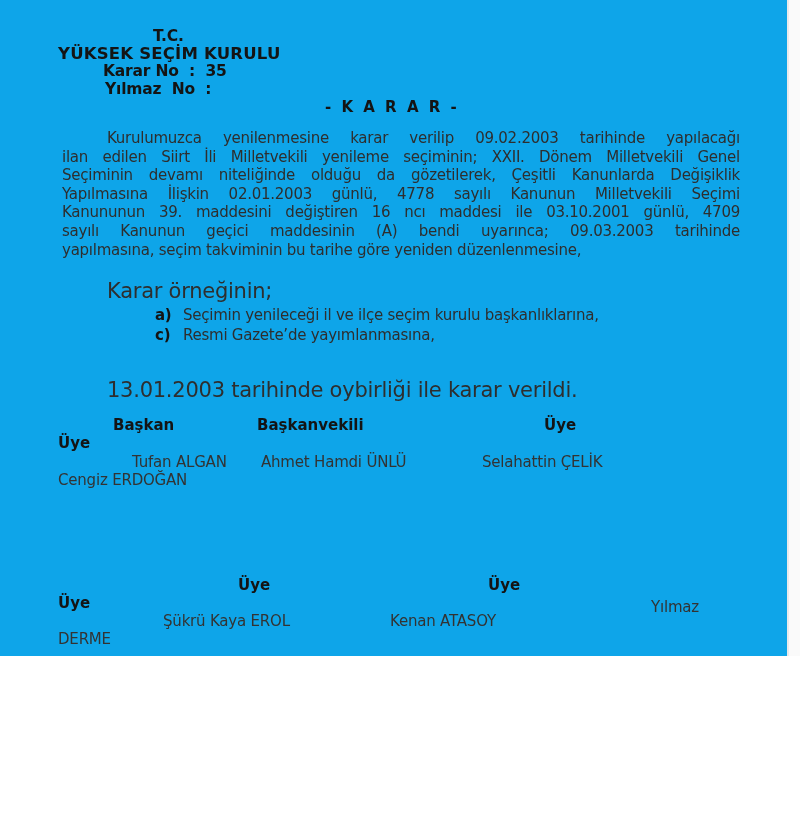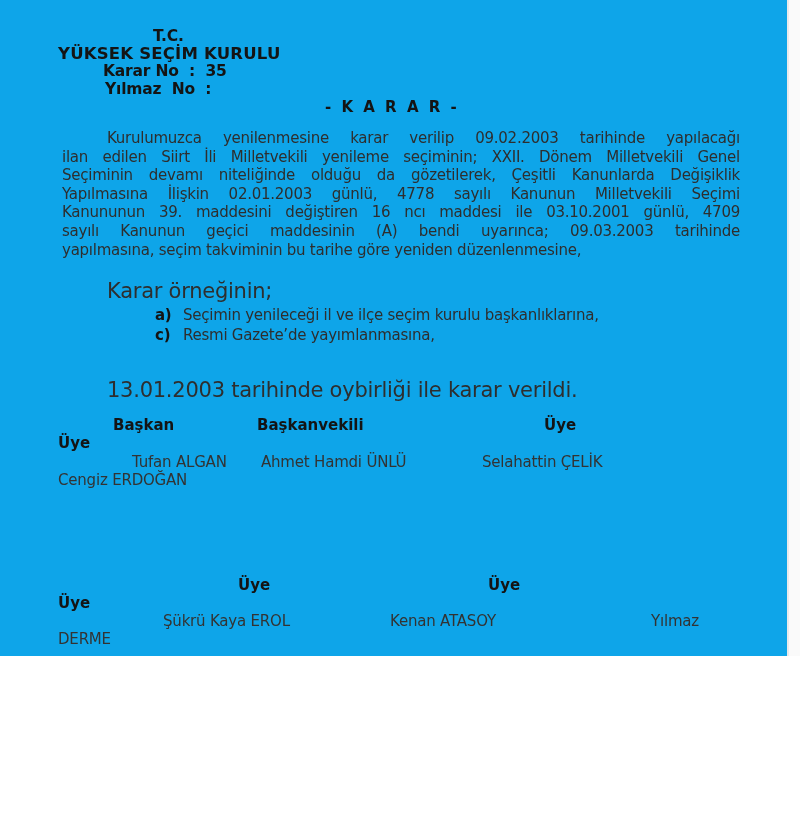--- a/index.html
+++ b/index.html
@@ -158,17 +158,17 @@
     <div class="abs sig-name" style="left:58px; top:473px;">Cengiz ERDOĞAN</div>
   </div>
 
   <div>
     <div class="abs sig-label" style="left:238px; top:578px;">Üye</div>
     <div class="abs sig-label" style="left:488px; top:578px;">Üye</div>
     <div class="abs sig-label" style="left:58px; top:596px;">Üye</div>
 
     <div class="abs sig-name" style="left:163px; top:614px;">Şükrü Kaya EROL</div>
     <div class="abs sig-name" style="left:390px; top:614px;">Kenan ATASOY</div>
-    <div class="abs sig-name" style="left:651px; top:614px;">Yılmaz</div>
+    <div class="abs sig-name" style="left:651px; top:600px;">Yılmaz</div>
     <div class="abs sig-name" style="left:58px; top:632px;">DERME</div>
   </div>
 
 </div>
 
 </body></html>

